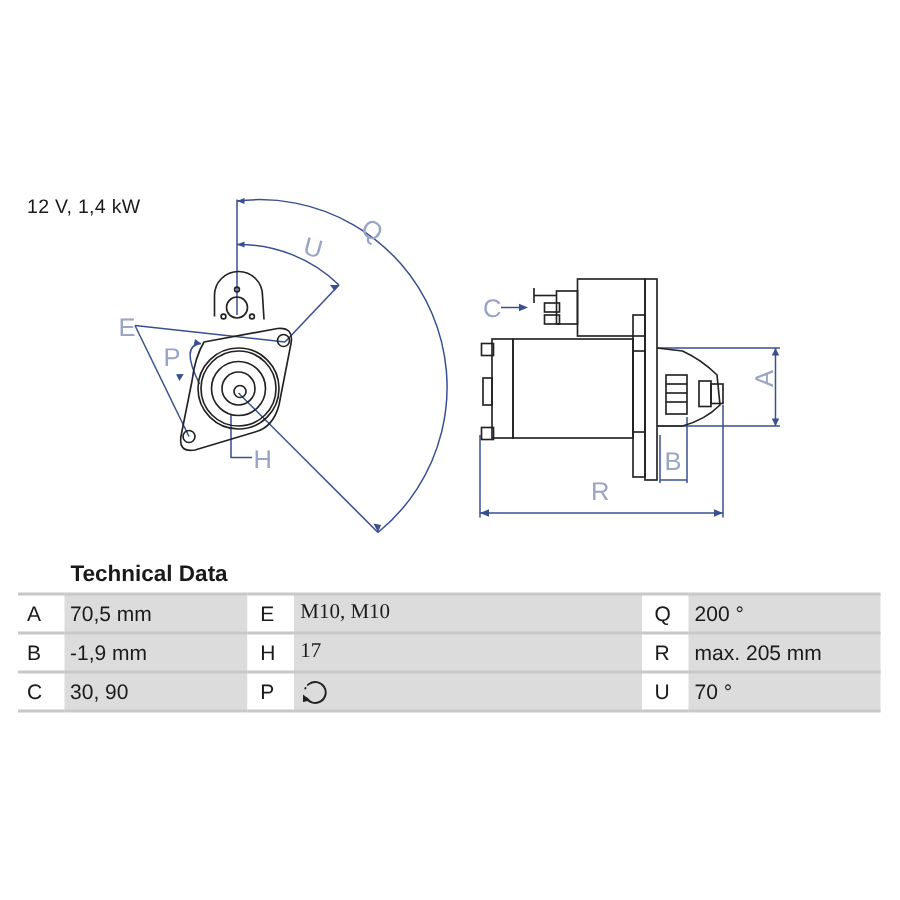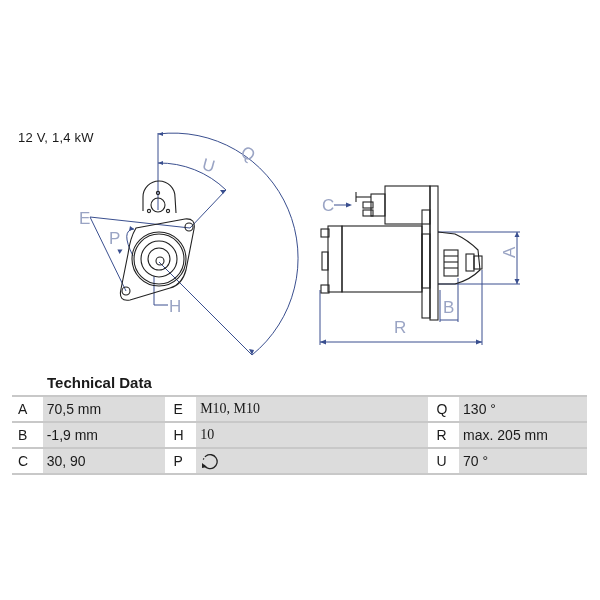--- a/index.html
+++ b/index.html
@@ -122,27 +122,27 @@
 <div class="td-heading">Technical Data</div>
 
 <table class="td-table">
   <tbody>
       <tr>
     <td class="k">A</td>
     <td class="v c1v">70,5 mm</td>
     <td class="k c2k">E</td>
     <td class="v c2v">M10, M10</td>
     <td class="k c3k">Q</td>
-    <td class="v c3v">130 °</td>
+    <td class="v c3v">200 °</td>
   </tr>
   <tr>
     <td class="k">B</td>
     <td class="v c1v">-1,9 mm</td>
     <td class="k c2k">H</td>
-    <td class="v c2v">10</td>
+    <td class="v c2v">17</td>
     <td class="k c3k">R</td>
     <td class="v c3v">max. 205 mm</td>
   </tr>
   <tr>
     <td class="k">C</td>
     <td class="v c1v">30, 90</td>
     <td class="k c2k">P</td>
     <td class="v c2v">
       <svg class="rot-icon" width="18" height="18" viewBox="0 0 18 18">
         <path d="M6,4 A7,7 0 1 1 4,13" fill="none" stroke="#222" stroke-width="1.3"></path>

